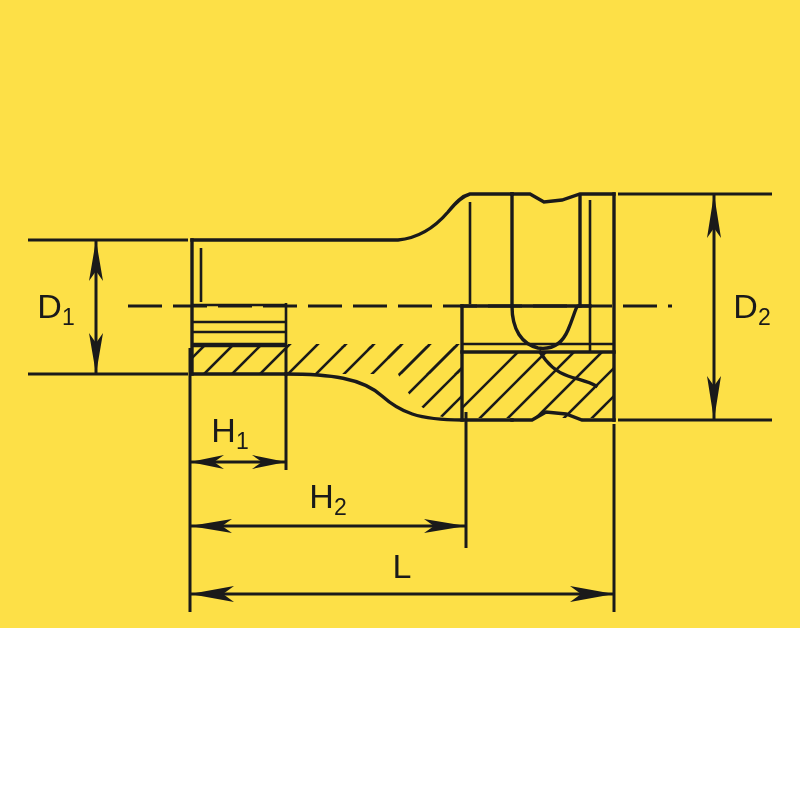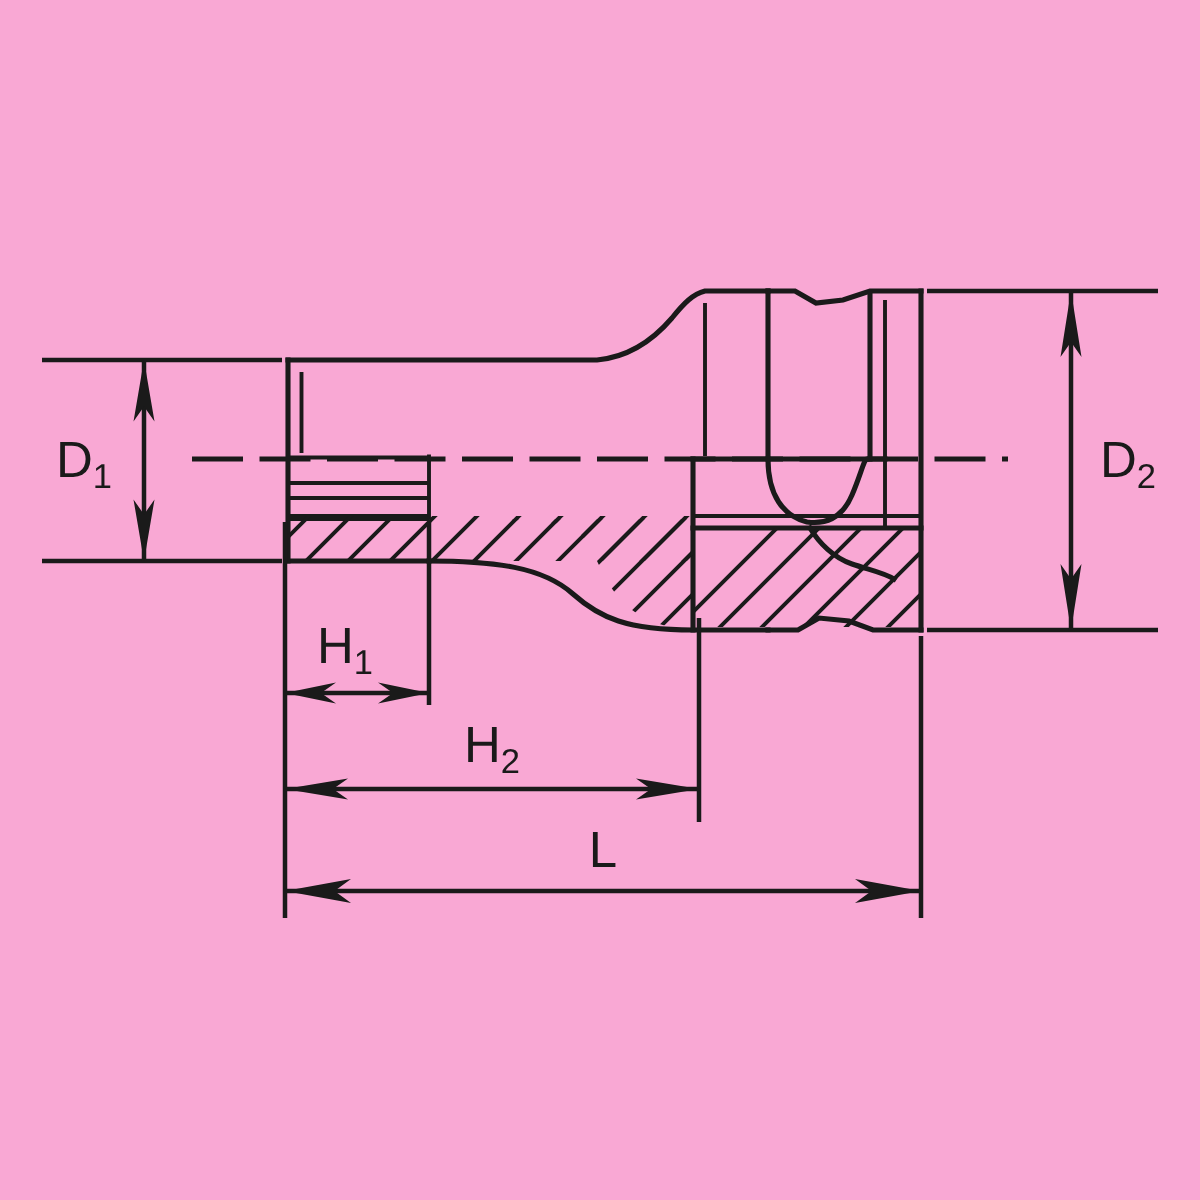--- a/index.html
+++ b/index.html
@@ -9,22 +9,22 @@
   }
   body {
     width: 800px;
     height: 800px;
     font-family: "Liberation Sans", sans-serif;
     overflow: hidden;
   }
   #drawing-root {
     position: relative;
     width: 800px;
-    height: 800px;
-    background: #f9a8d4;
+    height: 628px;
+    background: #fde047;
   }
   svg#technical-drawing {
     display: block;
     width: 800px;
     height: 800px;
   }
   .outline {
     fill: none;
     stroke: #1a1a1a;
     stroke-width: 3.4;

